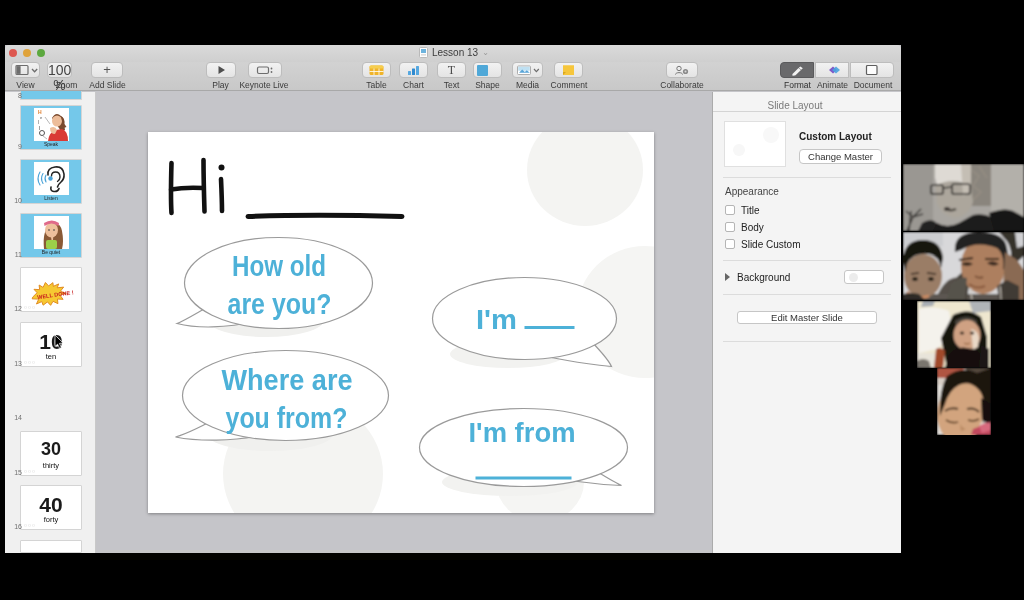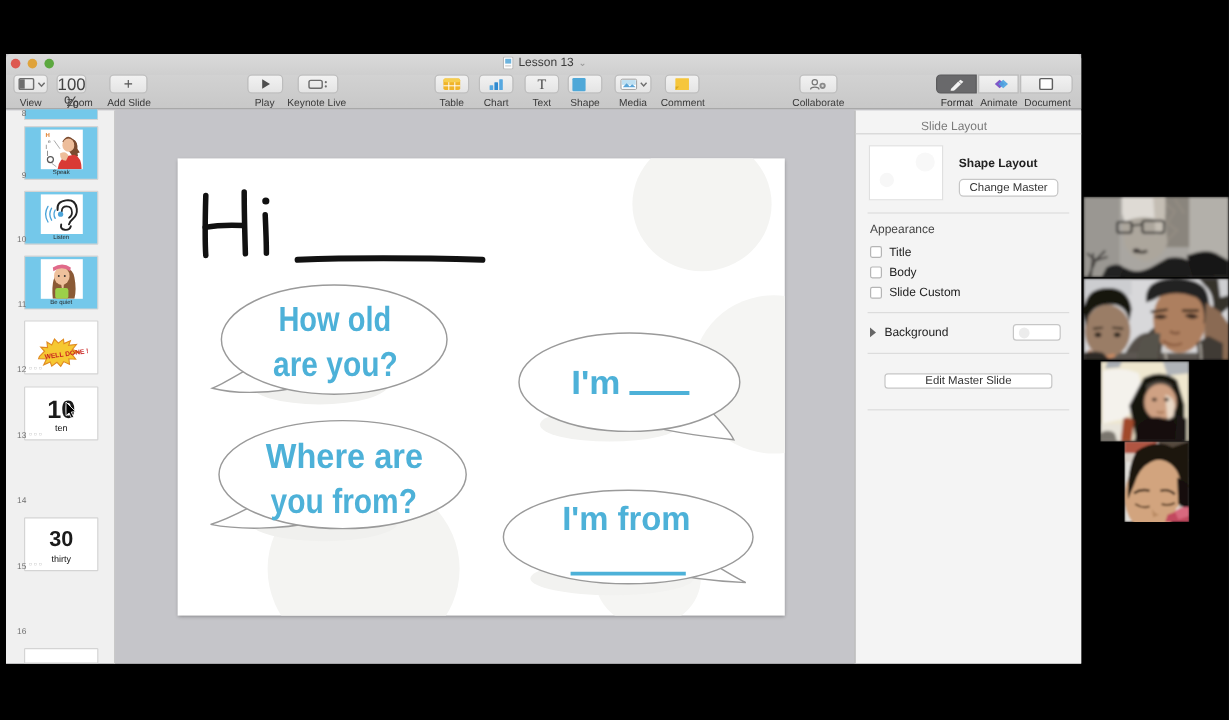--- a/index.html
+++ b/index.html
@@ -348,20 +348,25 @@
 
     <div class="tnum" style="top:322px">14</div>
 
     <div class="thumb" style="top:338.5px">
       <div class="bignum" style="top:7px;font-size:18px">30</div>
       <div class="tcap" style="top:29px;font-size:7.5px;color:#111">thirty</div>
       <div class="ooo">○○○</div>
     </div>
     <div class="tnum" style="top:376.5px">15</div>
 
+    <div class="thumb" style="top:393px">
+      <div class="bignum" style="top:7px;font-size:21px">40</div>
+      <div class="tcap" style="top:29px;font-size:7.5px;color:#111">forty</div>
+      <div class="ooo">○○○</div>
+    </div>
     <div class="tnum" style="top:431px">16</div>
 
     <div class="thumb" style="top:447.5px;height:13px"></div>
   </div>
   <div id="canvas">
     <div id="slide">
       <svg width="506" height="381" viewBox="0 0 506 381" style="position:absolute;left:0;top:0">
 
         <ellipse cx="437" cy="38" rx="58" ry="56" fill="#f4f4f2"></ellipse>
         <ellipse cx="497" cy="180" rx="68" ry="66" fill="#f5f5f3"></ellipse>
@@ -404,21 +409,21 @@
       </svg>
     </div>
   </div>
   <div id="panel">
     <div class="ptext" style="left:0;top:8px;width:164px;text-align:center;color:#7a7a7a">Slide Layout</div>
     <div class="sep" style="left:0;top:19px;width:188px;background:#d4d4d4"></div>
     <div style="position:absolute;left:11px;top:29px;width:62px;height:46px;background:#fff;border:1px solid #e0e0e0">
       <div style="position:absolute;left:8px;top:22px;width:12px;height:12px;border-radius:50%;background:#f7f7f7"></div>
       <div style="position:absolute;left:38px;top:5px;width:16px;height:16px;border-radius:50%;background:#f8f8f8"></div>
     </div>
-    <div class="ptext" style="left:86px;top:39px;font-weight:bold;color:#222">Shape Layout</div>
+    <div class="ptext" style="left:86px;top:39px;font-weight:bold;color:#222">Custom Layout</div>
     <div class="pbtn" style="left:86px;top:57px;width:83px;height:15px;line-height:14px">Change Master</div>
     <div class="sep" style="top:85px"></div>
     <div class="ptext" style="left:12px;top:94px;color:#444">Appearance</div>
     <div class="cb" style="top:113px"></div>
     <div class="ptext" style="left:28px;top:113px;color:#222">Title</div>
     <div class="cb" style="top:130px"></div>
     <div class="ptext" style="left:28px;top:130px;color:#222">Body</div>
     <div class="cb" style="top:146.5px"></div>
     <div class="ptext" style="left:28px;top:146.5px;color:#222">Slide Custom</div>
     <div class="sep" style="top:167.5px"></div>

